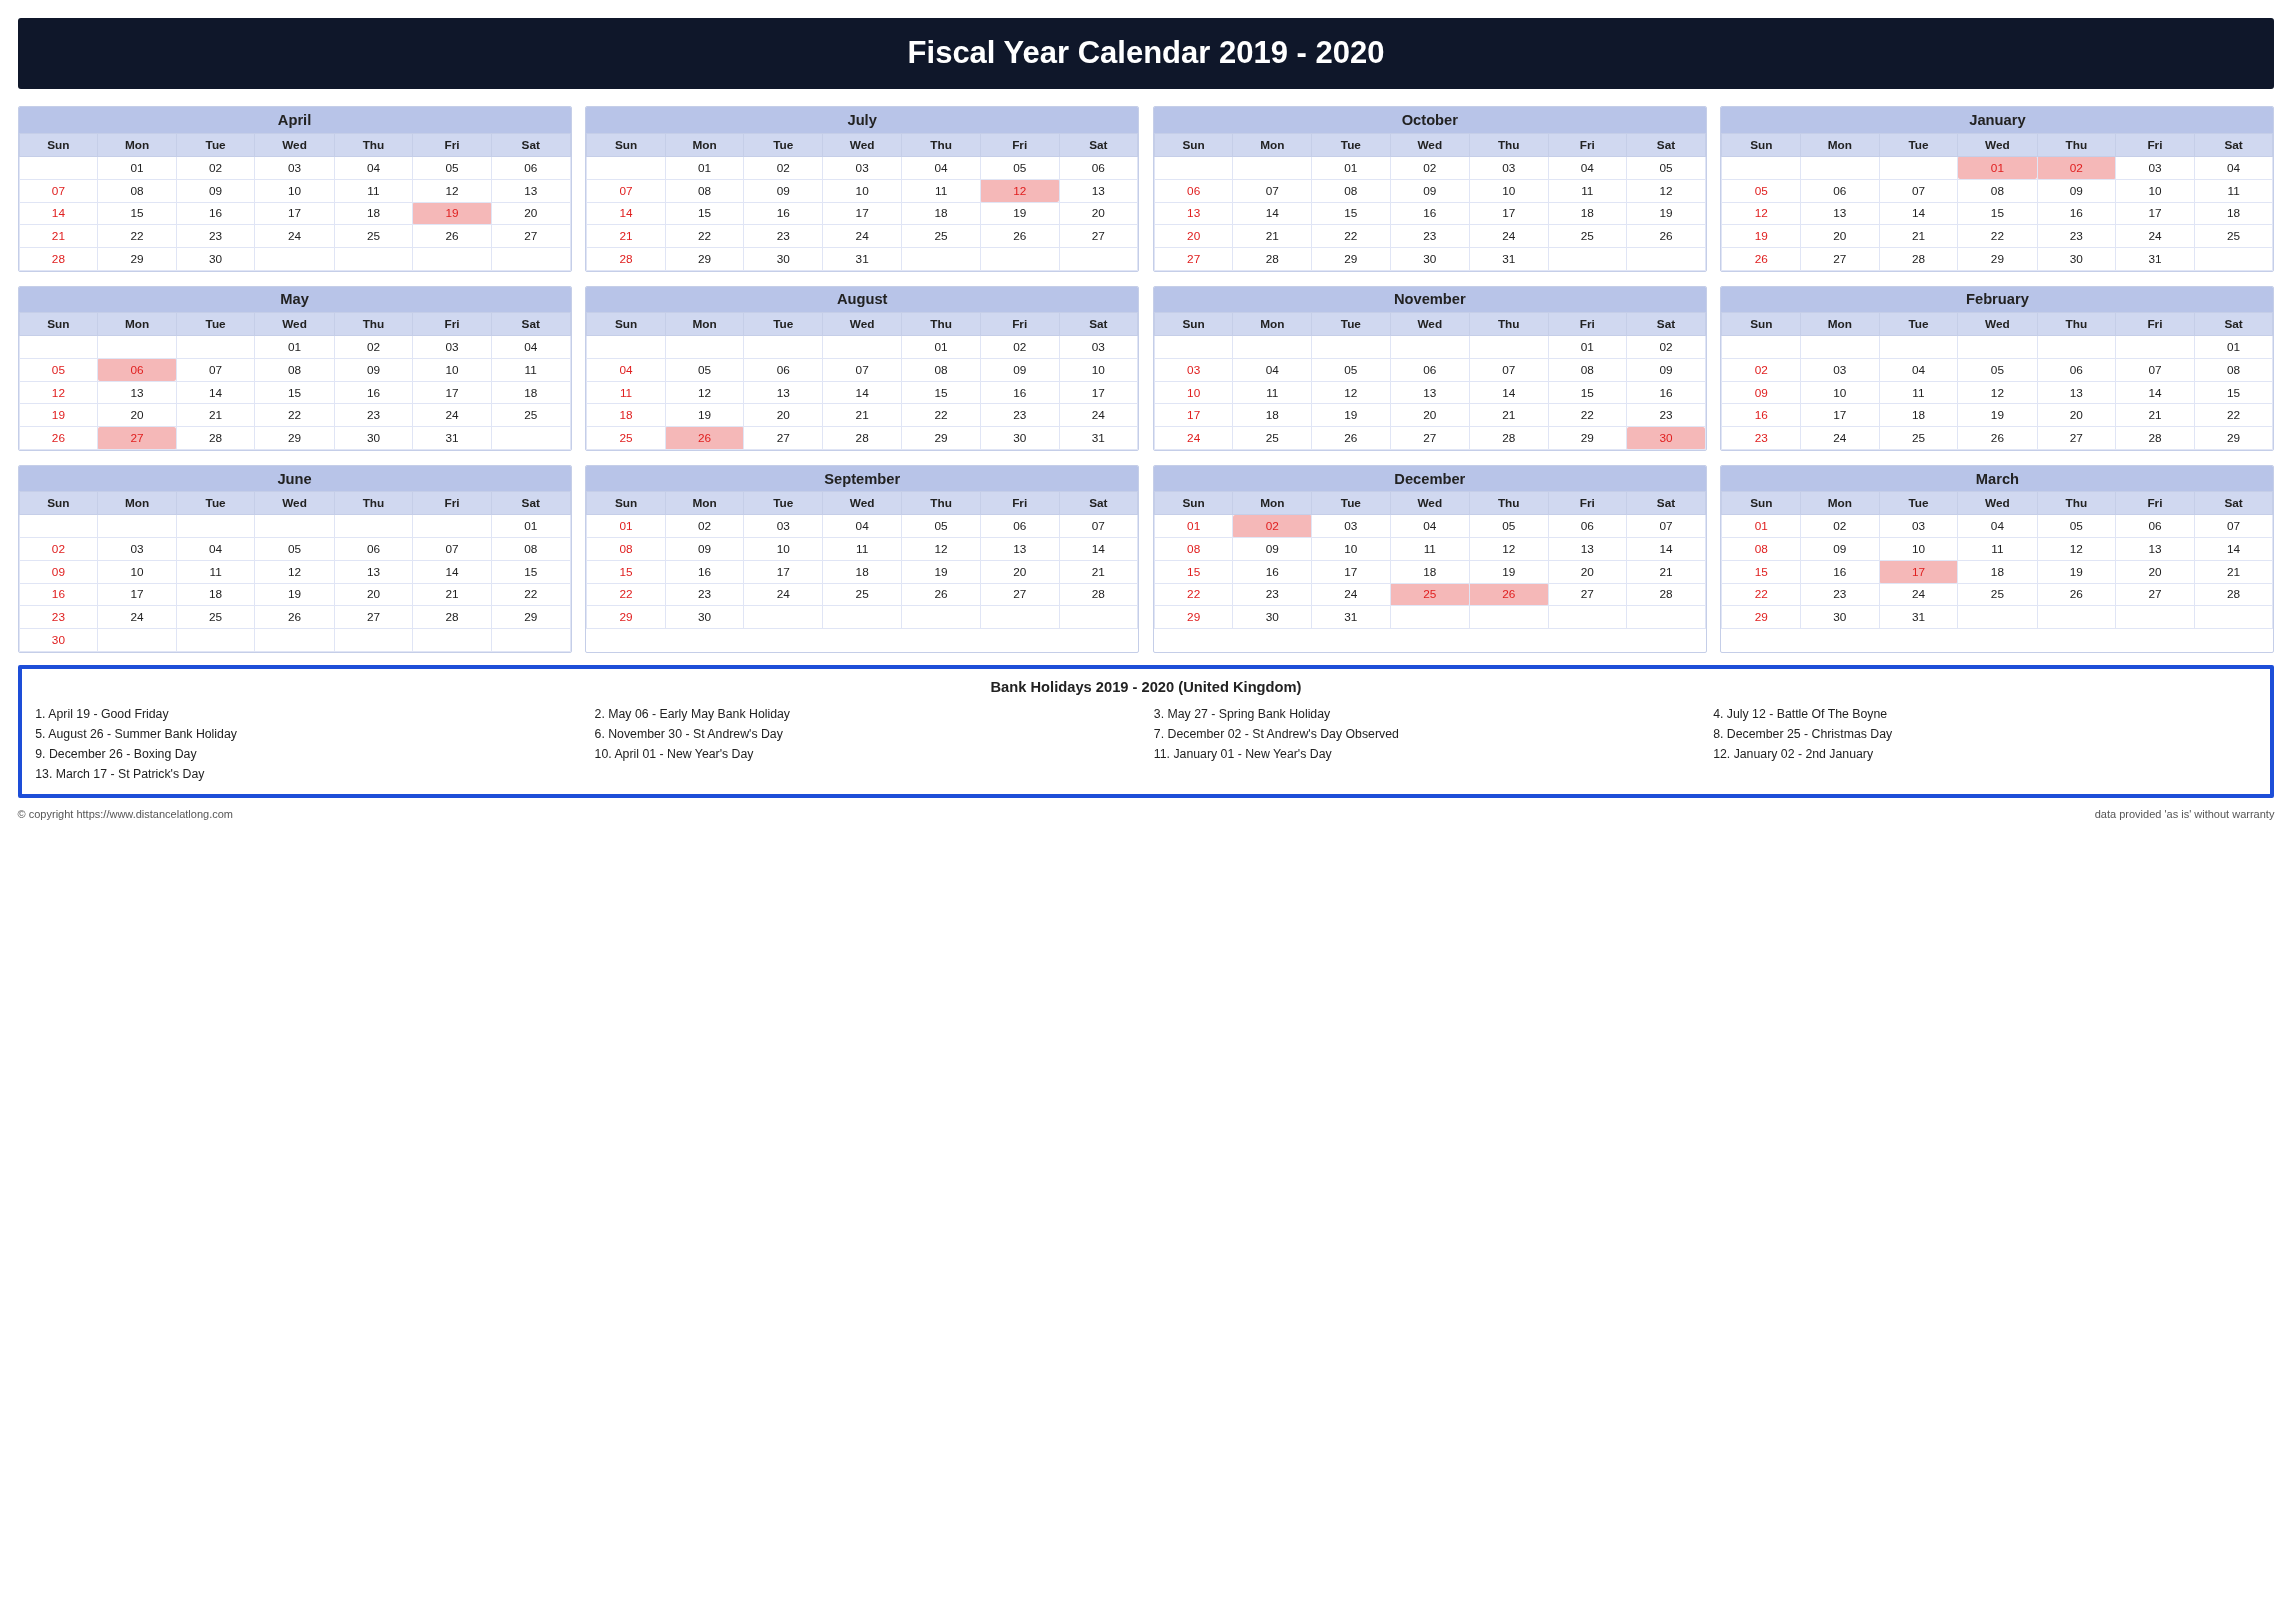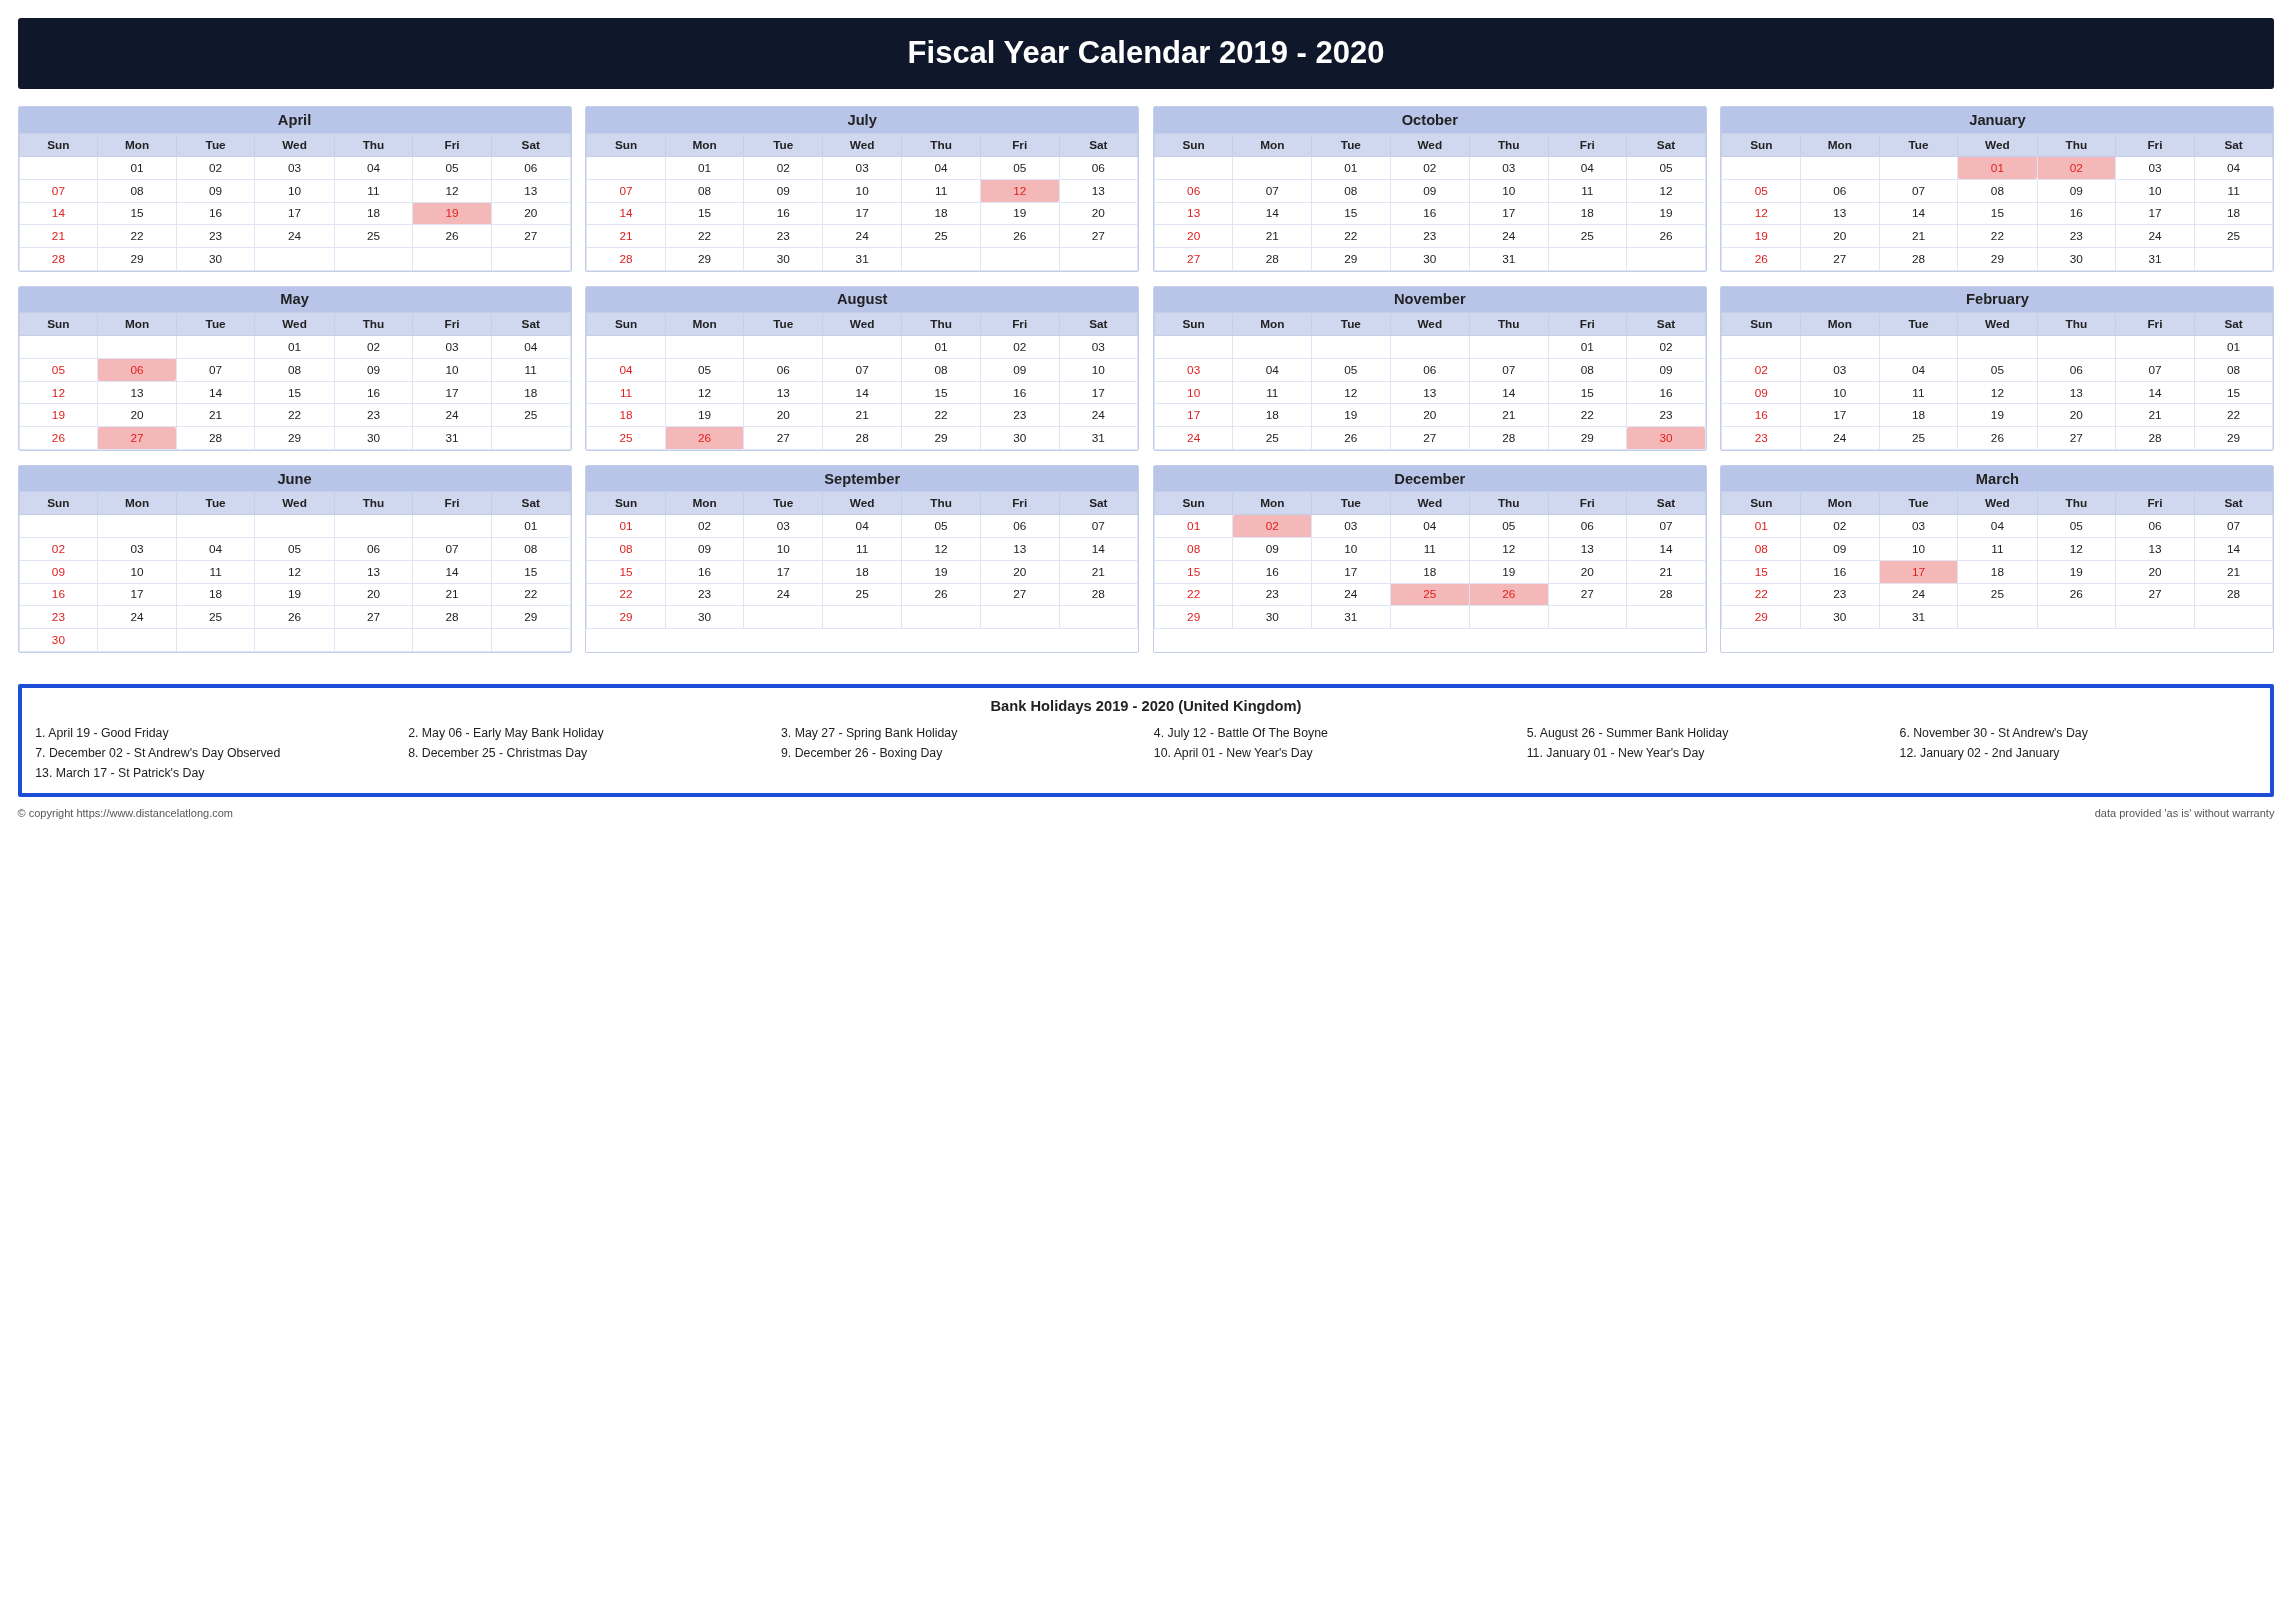--- a/index.html
+++ b/index.html
@@ -17,21 +17,21 @@
       font-size: 31px;
       font-weight: bold;
       padding: 17.6px 0;
       margin-bottom: 17.6px;
       border-radius: 2.9px;
     }
     .calendars-grid {
       display: grid;
       grid-template-columns: repeat(4, 1fr);
       gap: 13.7px;
-      margin-bottom: 31px;
+      margin-bottom: 12px;
     }
     .month-cal {
       border: 1px solid #c5cee8;
       border-radius: 2px;
       overflow: hidden;
     }
     .month-name {
       background: #b8c4e8;
       text-align: center;
       font-size: 14.7px;
@@ -75,21 +75,21 @@
     }
     .bank-holidays-title {
       text-align: center;
       font-size: 14.7px;
       font-weight: bold;
       margin-bottom: 9.8px;
       color: #222;
     }
     .bh-grid {
       display: grid;
-      grid-template-columns: repeat(6, 1fr);
+      grid-template-columns: repeat(4, 1fr);
       gap: 2px 15.7px;
     }
     .bh-item {
       font-size: 12.3px;
       padding: 2px 0;
       color: #222;
     }
     .footer {
       display: flex;
       justify-content: space-between;

